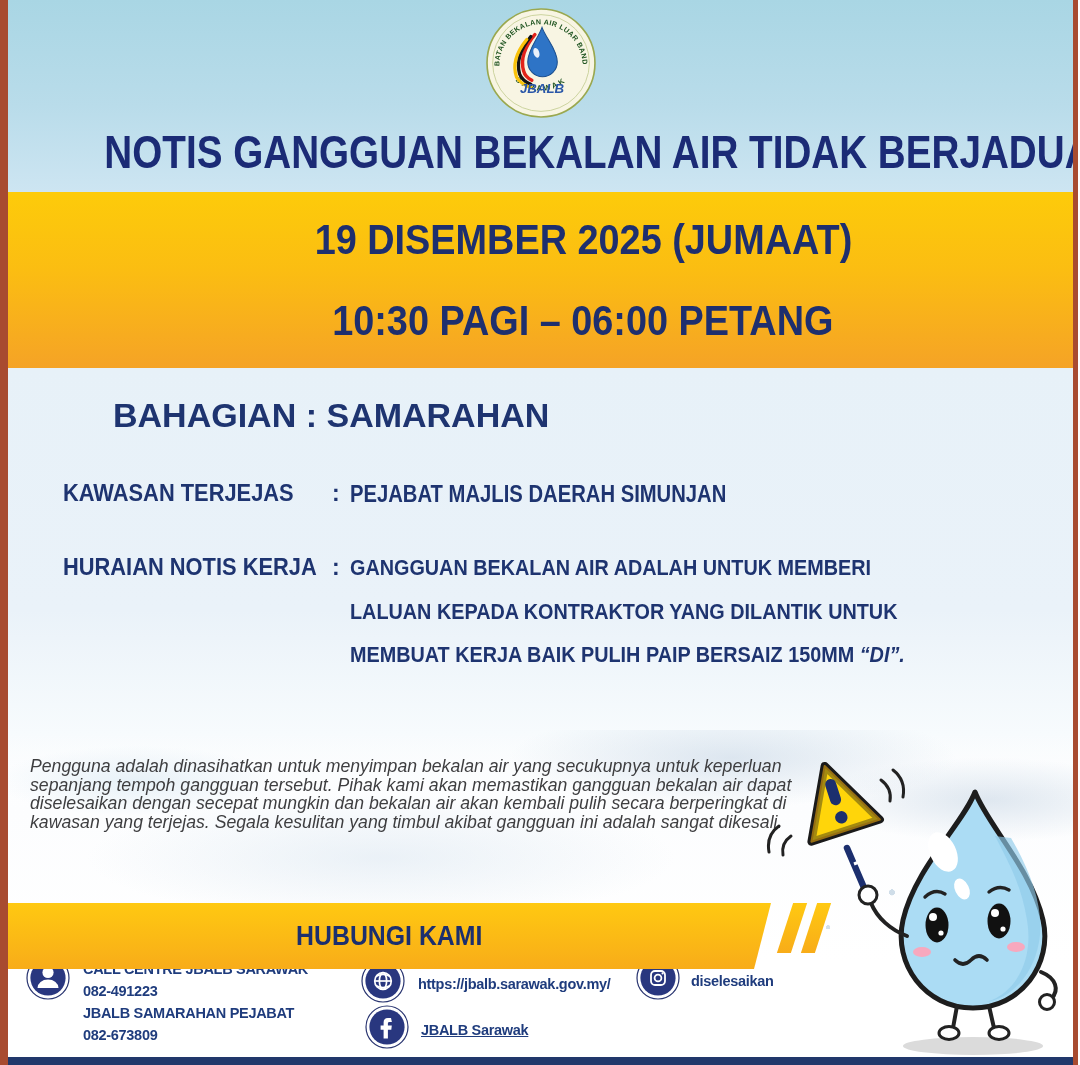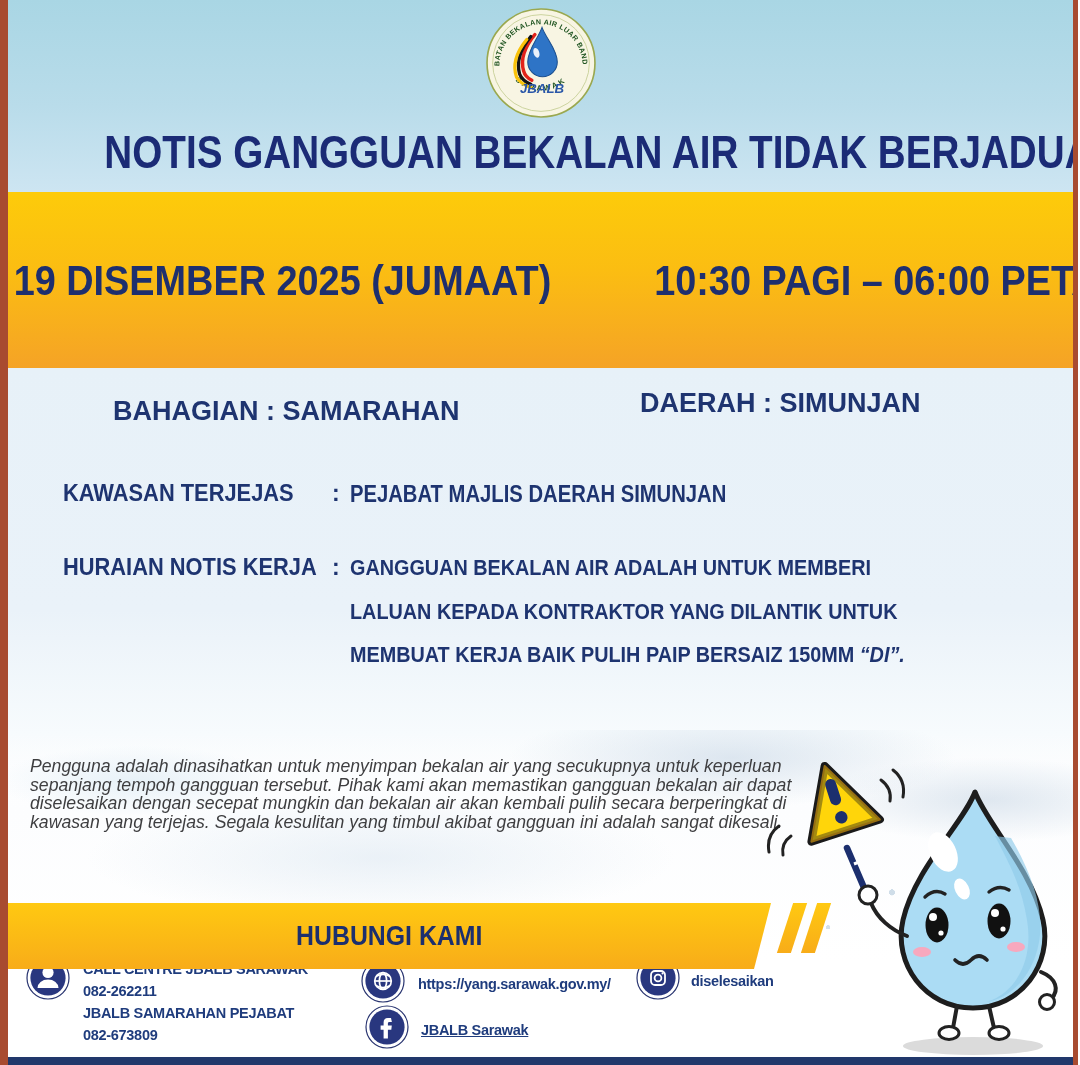--- a/index.html
+++ b/index.html
@@ -17,31 +17,31 @@
   .header{position:absolute;left:8px;right:7px;top:0;height:192px;
     background:linear-gradient(180deg,#A9D6E4 0%,#B9DCEA 55%,#CDE5F2 100%);}
   .logo{position:absolute;left:50%;top:7px;transform:translateX(-50%);}
   .title-row{position:absolute;left:0;right:0;bottom:13px;text-align:center;}
   .title{display:inline-block;transform:scaleX(.84);transform-origin:center;
     font-size:46px;font-weight:bold;color:#1B2B76;white-space:nowrap;letter-spacing:0;}
 
   
   .date-band{position:absolute;left:8px;right:7px;top:192px;height:176px;
     background:linear-gradient(180deg,#FDCB0A 0%,#FBBD12 45%,#F5A326 100%);
-    display:flex;flex-direction:row;align-items:center;justify-content:center;
+    display:flex;flex-direction:column;align-items:center;justify-content:center;
     padding-left:85px;box-sizing:border-box;gap:32px;}
   .date-line{display:inline-block;transform:scaleX(.88);transform-origin:center;
     font-size:43px;font-weight:bold;color:#1E2F6E;white-space:nowrap;}
 
   
   .body-area{position:absolute;left:8px;right:7px;top:368px;height:537px;
     background:linear-gradient(180deg,#E7F1F8 0%,#EAF2F9 45%,#F7FBFD 68%,#FFFFFF 82%);}
   .navy{color:#1E3470;font-weight:bold;}
   .region-row{position:absolute;top:28px;left:0;right:0;height:40px;}
-  .bahagian{position:absolute;left:105px;top:0;font-size:27px;white-space:nowrap;}
+  .bahagian{position:absolute;left:105px;top:0;font-size:34px;white-space:nowrap;}
   .daerah{position:absolute;left:632px;top:-8px;font-size:27px;white-space:nowrap;}
   .field-label{position:absolute;left:55px;font-size:23px;white-space:nowrap;
     display:inline-block;transform:scaleX(.95);transform-origin:0 50%;}
   .field-colon{position:absolute;left:324px;font-size:23px;}
   .field-value{position:absolute;left:342px;font-size:23px;white-space:nowrap;
     display:inline-block;transform:scaleX(.88);transform-origin:0 50%;}
   .hline{position:absolute;left:342px;font-size:22px;white-space:nowrap;
     display:inline-block;transform:scaleX(.9);transform-origin:0 50%;}
   .em-q{font-style:italic;}
 
@@ -118,21 +118,20 @@
   </div>
 
   <div class="date-band">
     <span class="date-line">19 DISEMBER 2025 (JUMAAT)</span>
     <span class="date-line">10:30 PAGI – 06:00 PETANG</span>
   </div>
 
   <div class="body-area">
     <div class="region-row">
       <span class="bahagian navy"><span>BAHAGIAN</span>&nbsp;<span>:</span>&nbsp;<span>SAMARAHAN</span></span>
-      <span class="daerah navy"><span>DAERAH</span>&nbsp;<span>:</span>&nbsp;<span>SIMUNJAN</span></span>
     </div>
 
     <span class="field-label navy" style="top:112px;">KAWASAN TERJEJAS</span>
     <span class="field-colon navy" style="top:112px;">:</span>
     <span class="field-value navy" style="top:113px;">PEJABAT MAJLIS DAERAH SIMUNJAN</span>
 
     <span class="field-label navy" style="top:186px;">HURAIAN NOTIS KERJA</span>
     <span class="field-colon navy" style="top:186px;">:</span>
     <span class="hline navy" style="top:187px;">GANGGUAN BEKALAN AIR ADALAH UNTUK MEMBERI</span>
     <span class="hline navy" style="top:231px;">LALUAN KEPADA KONTRAKTOR YANG DILANTIK UNTUK</span>
@@ -157,37 +156,37 @@
   <div class="footer">
 
     <svg class="icon-badge" style="left:18px;top:3px;" width="44" height="44" viewBox="0 0 44 44">
       <circle cx="22" cy="22" r="21" fill="#ffffff" stroke="#27336F" stroke-width="1.2"></circle>
       <circle cx="22" cy="22" r="17.6" fill="#29377F"></circle>
       <circle cx="22" cy="16.5" r="5.6" fill="#ffffff"></circle>
       <path d="M11.5,32 a10.5,8.5 0 0 1 21,0 z" fill="#ffffff"></path>
     </svg>
     <div class="call-block ft-text">
       <span>CALL CENTRE JBALB SARAWAK</span><br>
-      <span>082-262211</span><br>
+      <span>082-491223</span><br>
       <span>JBALB SAMARAHAN PEJABAT</span><br>
       <span>082-673809</span>
     </div>
 
     <svg class="icon-badge" style="left:353px;top:6px;" width="44" height="44" viewBox="0 0 44 44">
       <circle cx="22" cy="22" r="21" fill="#ffffff" stroke="#27336F" stroke-width="1.2"></circle>
       <circle cx="22" cy="22" r="17.6" fill="#29377F"></circle>
       <g fill="none" stroke="#ffffff" stroke-width="1.7">
         <circle cx="22" cy="22" r="8.3"></circle>
         <ellipse cx="22" cy="22" rx="3.6" ry="8.3"></ellipse>
         <line x1="13.7" y1="22" x2="30.3" y2="22"></line>
         <path d="M15.2,17.2 q6.8,-3.4 13.6,0"></path>
         <path d="M15.2,26.8 q6.8,3.4 13.6,0"></path>
       </g>
     </svg>
-    <span class="url-text ft-text link">https://yang.sarawak.gov.my/</span>
+    <span class="url-text ft-text link">https://jbalb.sarawak.gov.my/</span>
 
     <svg class="icon-badge" style="left:357px;top:52px;" width="44" height="44" viewBox="0 0 44 44">
       <circle cx="22" cy="22" r="21" fill="#ffffff" stroke="#27336F" stroke-width="1.2"></circle>
       <circle cx="22" cy="22" r="17.6" fill="#29377F"></circle>
       <path d="M26,13 h-3.2 q-4.2,0 -4.2,4.6 v3 h-3 v4.1 h3 v8.8 h4.3 v-8.8 h3.4 l.5,-4.1 h-3.9 v-2.3 q0,-1.4 1.6,-1.4 h2.4 z" fill="#ffffff"></path>
     </svg>
     <span class="fb-text ft-text link">JBALB Sarawak</span>
 
     <svg class="icon-badge" style="left:628px;top:3px;" width="44" height="44" viewBox="0 0 44 44">
       <circle cx="22" cy="22" r="21" fill="#ffffff" stroke="#27336F" stroke-width="1.2"></circle>

